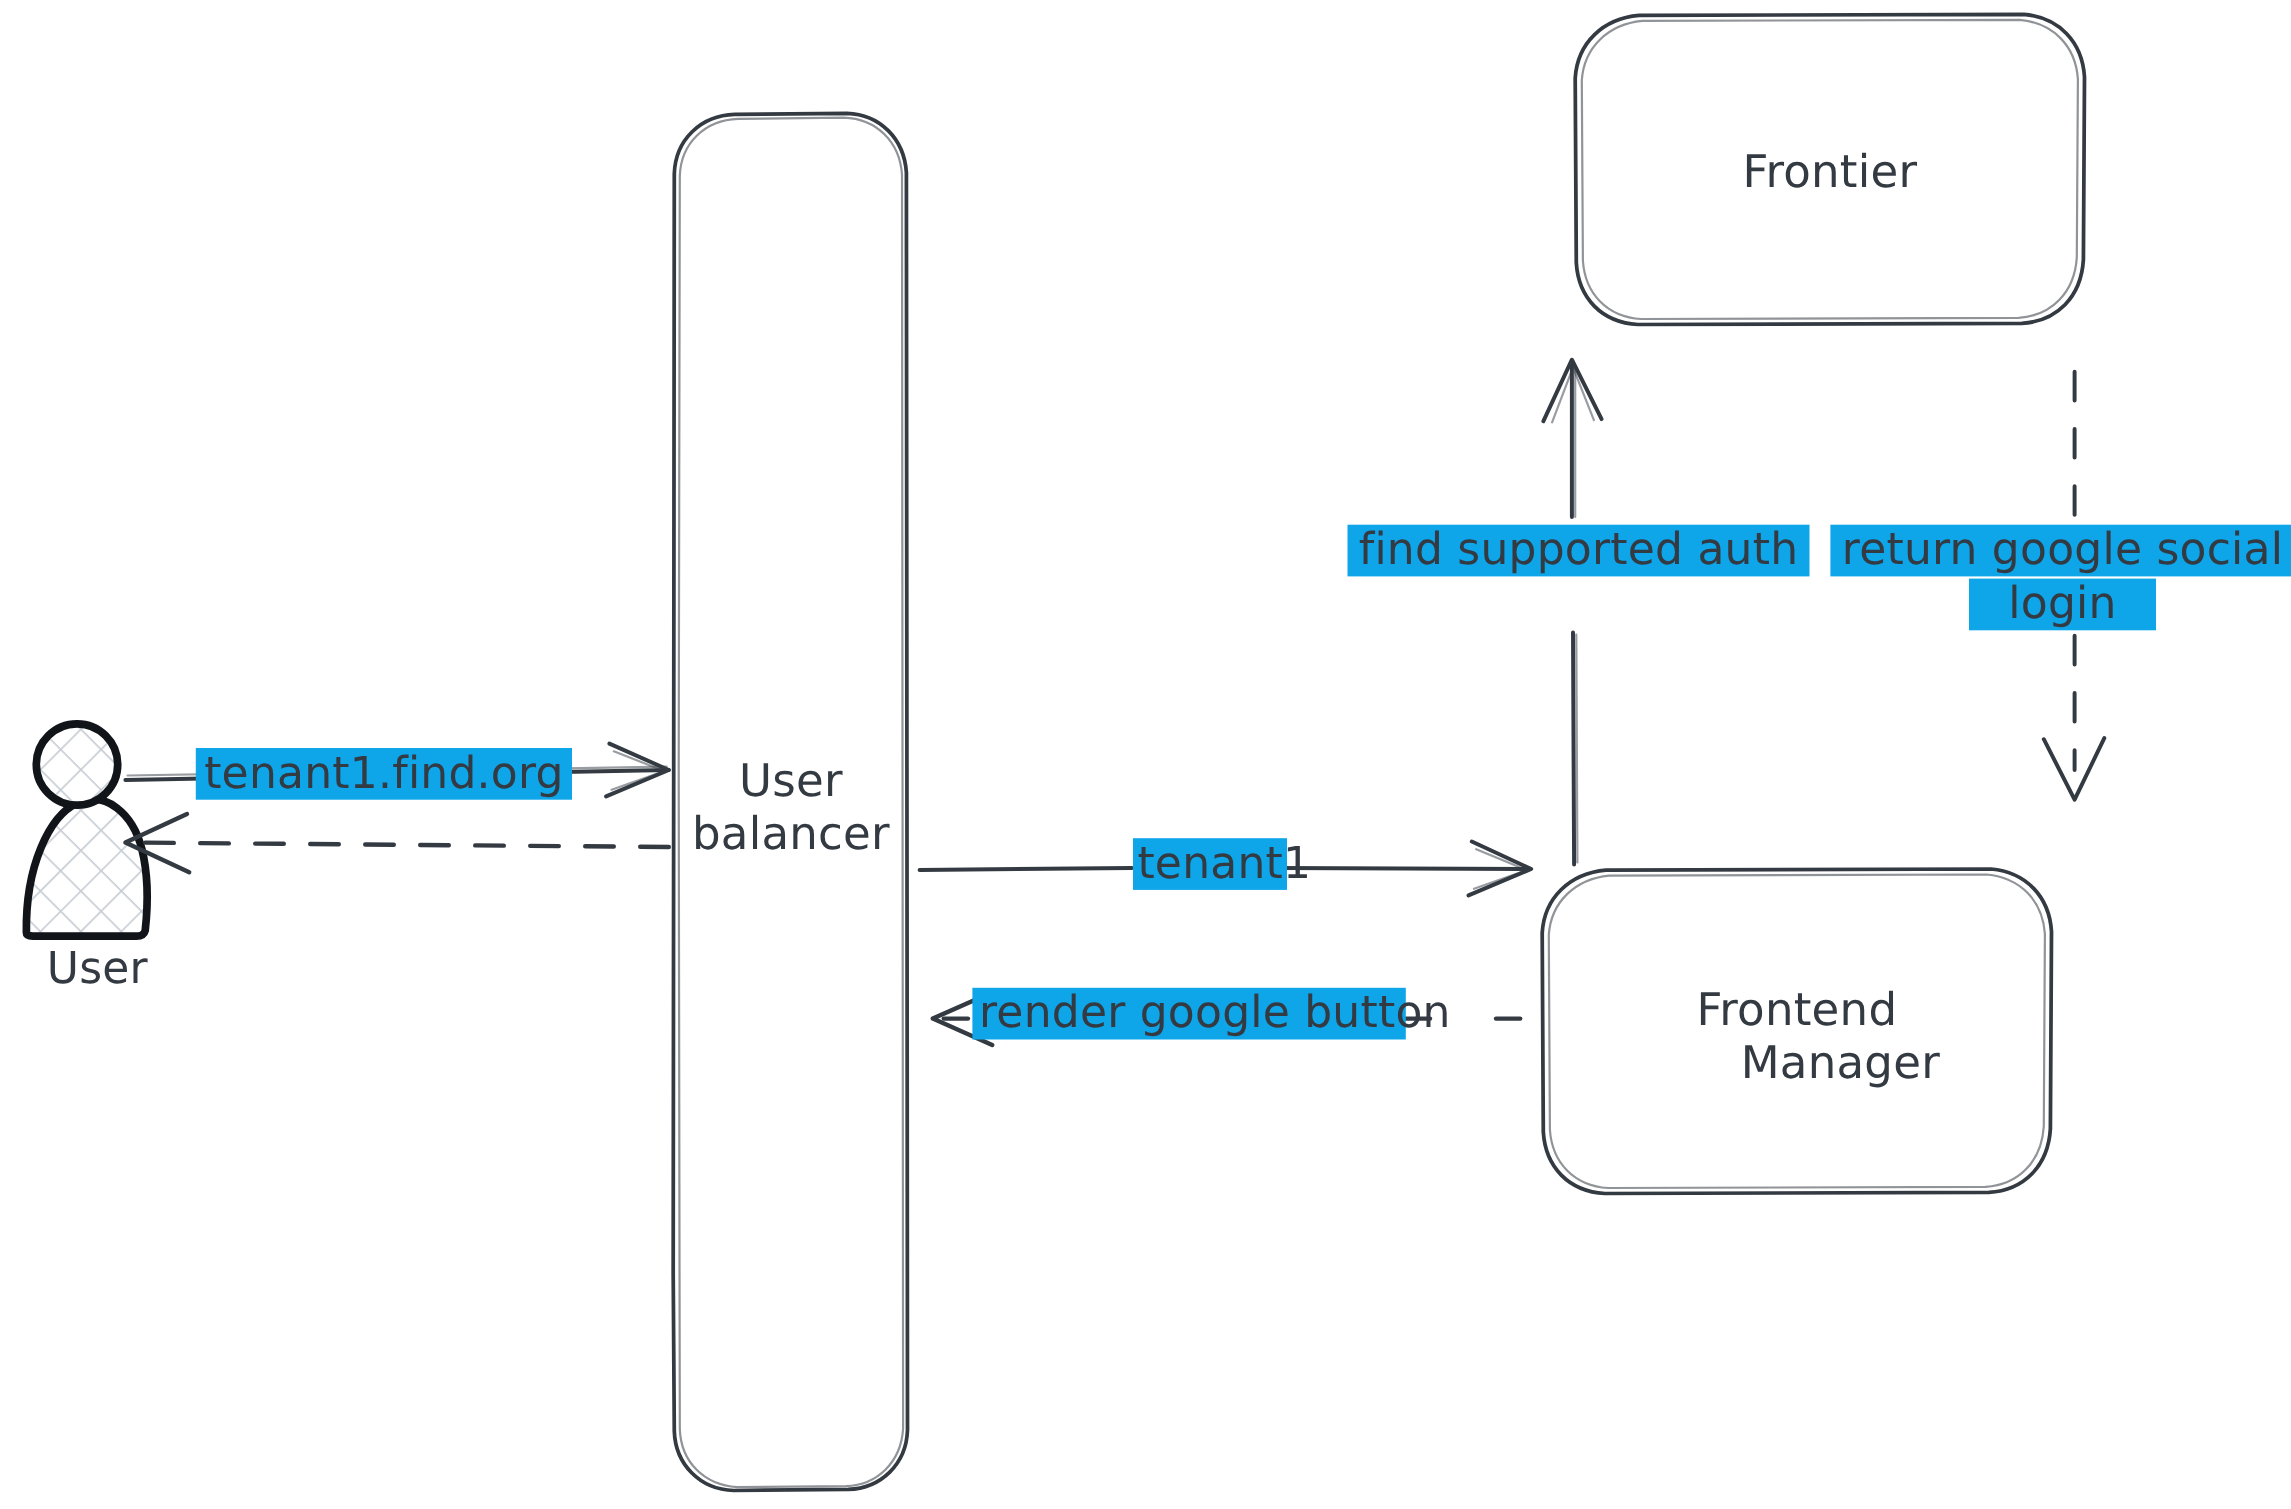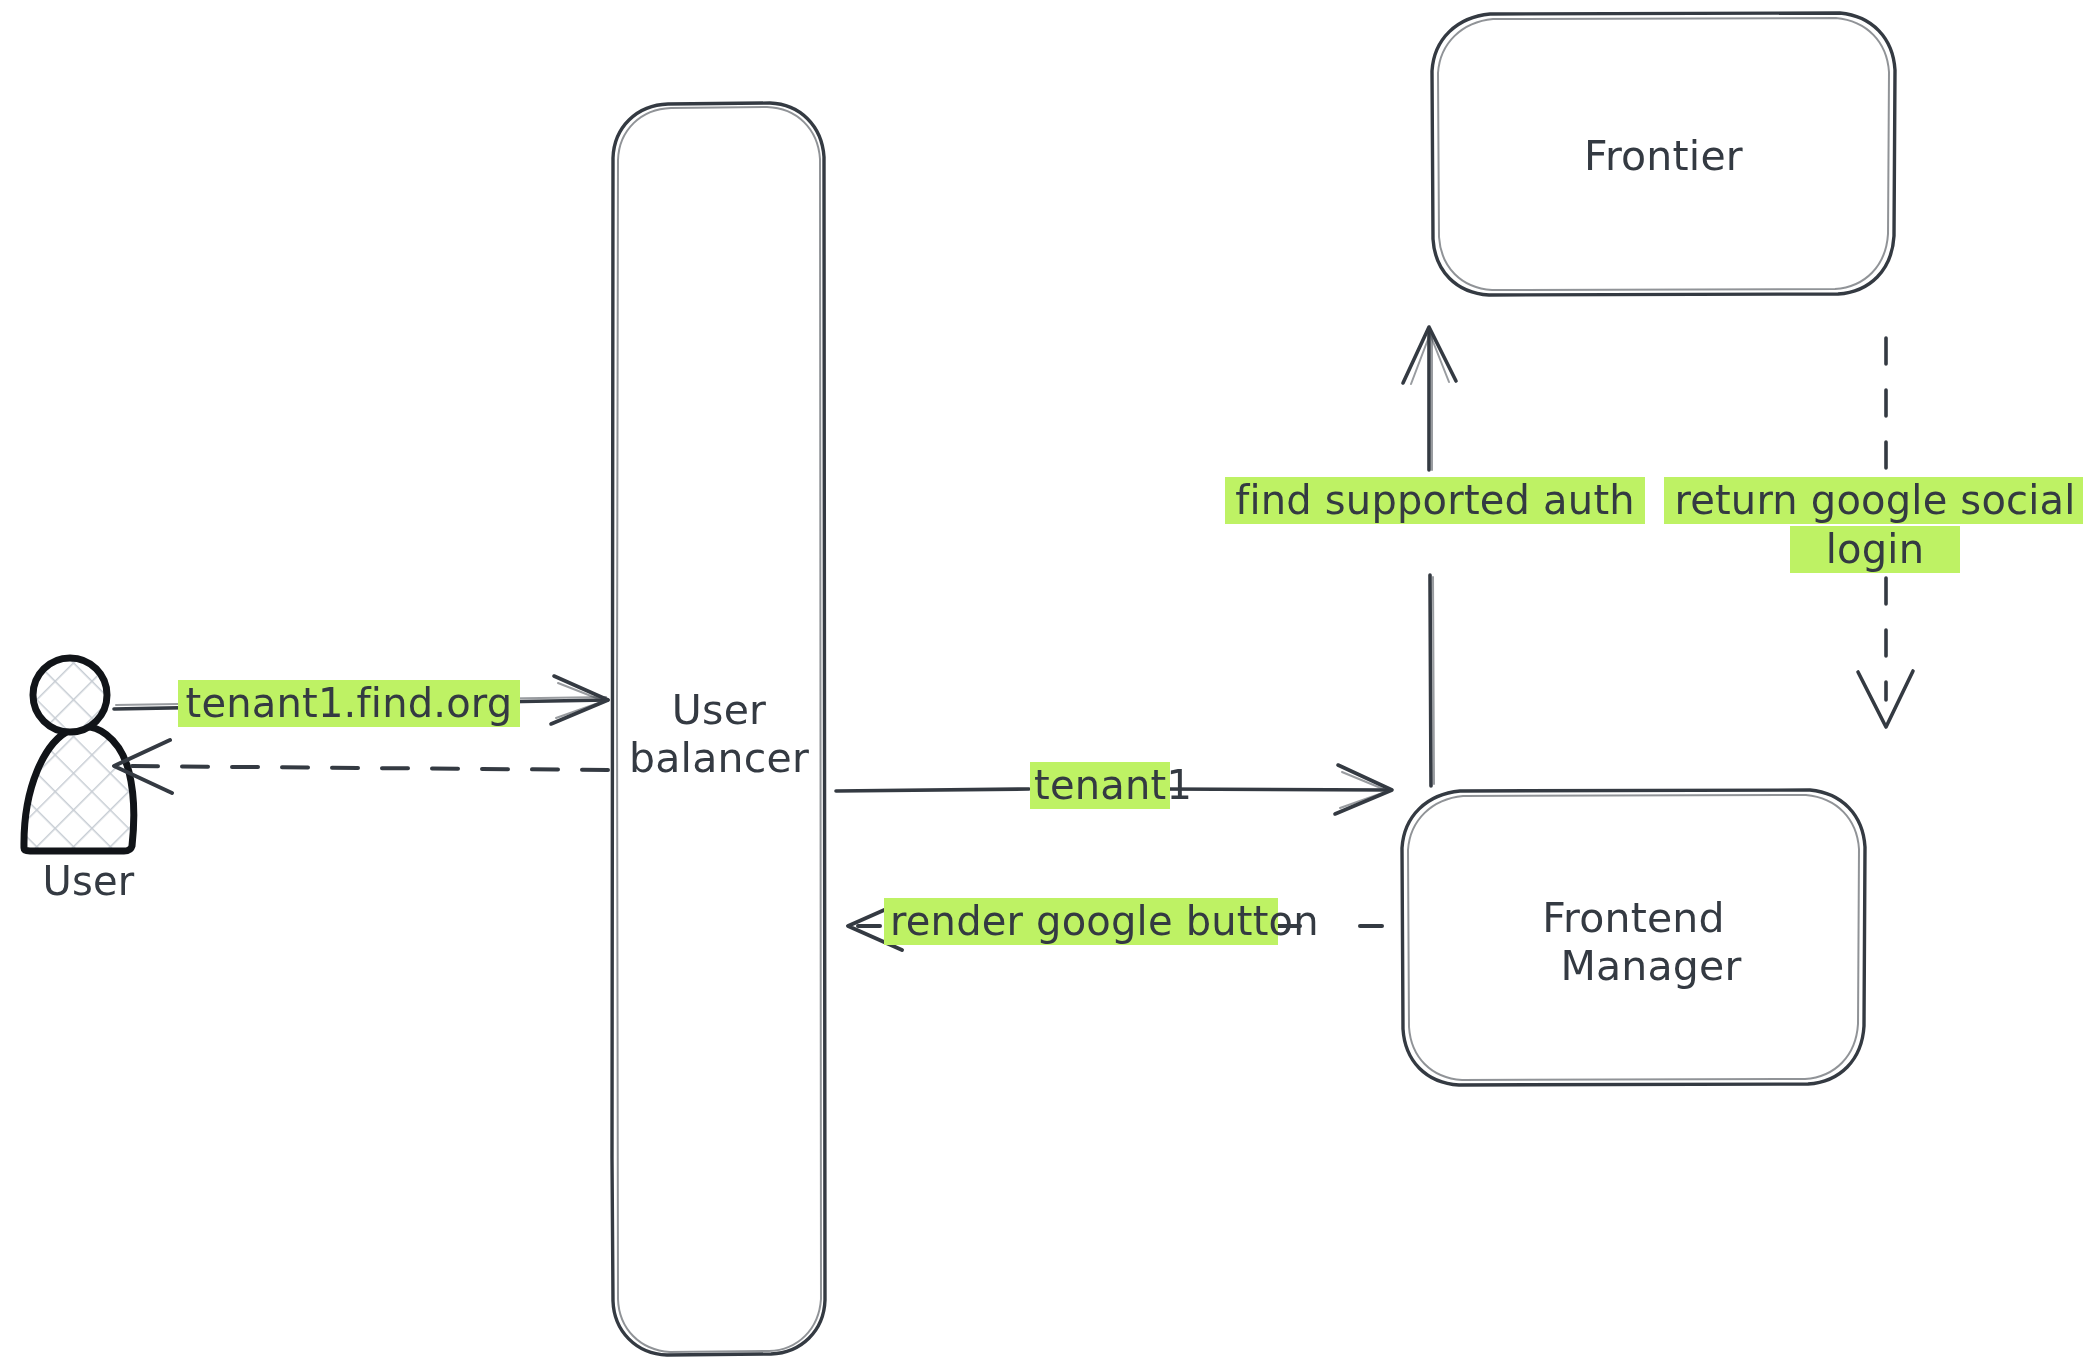--- a/index.html
+++ b/index.html
@@ -38,21 +38,21 @@
   .node-label {
     font-size: 41px;
   }
   .edge-label {
     font-size: 40px;
   }
   .actor-label {
     font-size: 40px;
   }
   .lbl-bg {
-    background: #bef264;
+    background: #0ea5e9;
   }
 </style>
 </head>
 <body>
 
 <div id="canvas">
 
   <svg id="sketch" viewBox="0 0 2083 1372" xmlns="http://www.w3.org/2000/svg">
     <defs>
       <pattern id="hatch" width="26" height="26" patternUnits="userSpaceOnUse" patternTransform="rotate(45)">
@@ -157,21 +157,21 @@
   </svg>
 
   <div class="lbl actor-label" style="left:16px; top:858px; width:145px;">User</div>
 
   <div class="lbl node-label" style="left:613px; top:686px; width:212px;">User</div>
   <div class="lbl node-label" style="left:605px; top:734px; width:228px;">balancer</div>
 
   <div class="lbl node-label" style="left:1432px; top:132px; width:463px;">Frontier</div>
 
   <div class="lbl node-label" style="left:1402px; top:894px; width:463px;">Frontend</div>
-  <div class="lbl node-label" style="left:1402px; top:942px; width:498px;">Manager</div>
+  <div class="lbl node-label" style="left:1402px; top:942px; width:498px;padding-left:22px;">Manager</div>
 
   <div class="lbl edge-label lbl-bg" style="left:178px; top:680px; width:330px; padding:0 6px;">tenant1.find.org</div>
 
   <div class="lbl edge-label lbl-bg" style="left:1030px; top:762px; width:132px; padding:0 4px;">tenant1</div>
 
   <div class="lbl edge-label lbl-bg" style="left:884px; top:898px; width:382px; padding:0 6px;text-align:right;">render google button</div>
 
   <div class="lbl edge-label lbl-bg" style="left:1225px; top:477px; width:412px; padding:0 4px;">find supported auth</div>
 
   <div class="lbl edge-label lbl-bg" style="left:1664px; top:477px; width:414px; padding:0 4px;">return google social</div>

